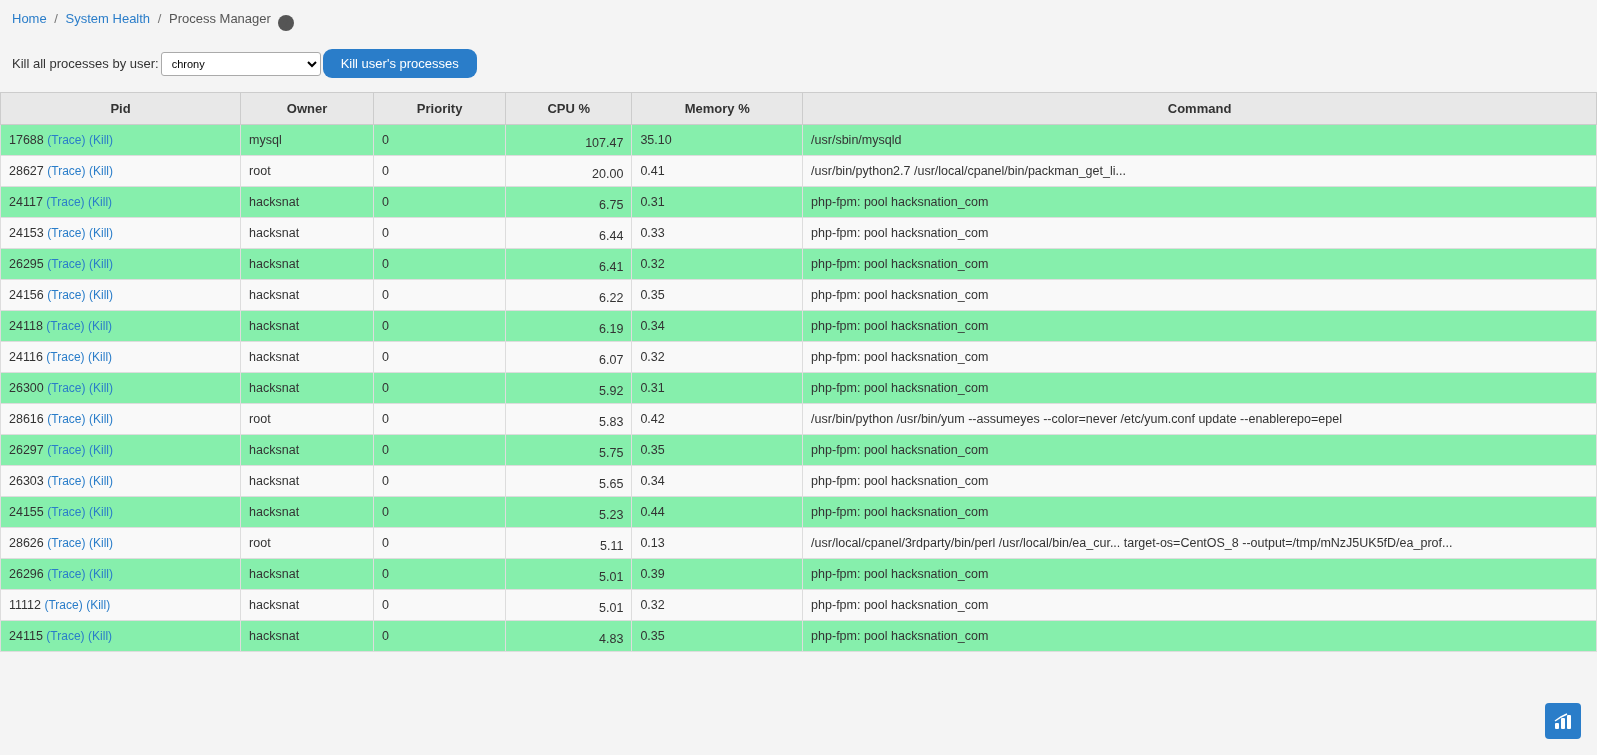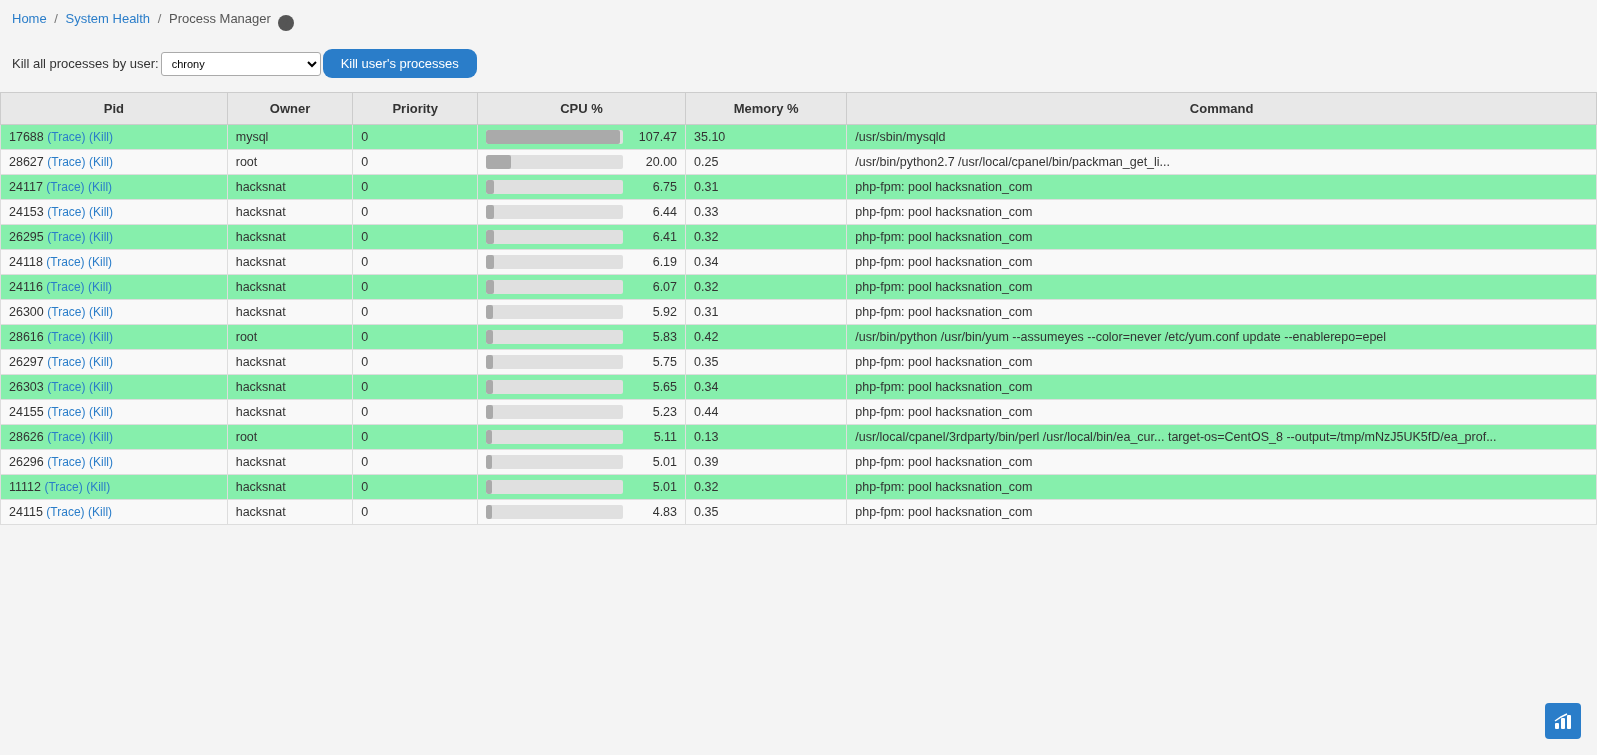--- a/index.html
+++ b/index.html
@@ -85,22 +85,23 @@
     }
     tbody tr:nth-child(even) td { background: #f9f9f9; }
     .pid-cell { text-align: left; white-space: nowrap; }
     .pid-num { color: #333; }
     .trace-link, .kill-link { color: #2a7dc9; text-decoration: none; font-size: 12px; }
     .owner-cell { text-align: left; }
     .priority-cell { text-align: left; }
     .cpu-cell { text-align: left; position: relative; }
     .cpu-bar-wrap {
       display: flex;
-      align-items: center;
-      gap: 12px;
+      align-items: flex-end;
+      gap: 6px;
+      flex-direction: column;
     }
     .cpu-bar-bg {
       flex: 1;
       height: 14px;
       background: #e0e0e0;
       border-radius: 2px;
       overflow: hidden;
       min-width: 40px;
       max-width: 530px;
     }
@@ -179,21 +180,21 @@
           <td class="owner-cell">root</td>
           <td class="priority-cell">0</td>
           <td class="cpu-cell">
             <div class="cpu-bar-wrap">
       <div class="cpu-bar-bg">
         <div class="cpu-bar-fill" style="width:18.181818181818183%"></div>
       </div>
       <span class="cpu-val">20.00</span>
     </div>
           </td>
-          <td class="mem-cell">0.25</td>
+          <td class="mem-cell">0.41</td>
           <td class="cmd-cell">/usr/bin/python2.7 /usr/local/cpanel/bin/packman_get_li...</td>
         </tr>
         <tr>
           <td class="pid-cell"><span class="pid-num">24117</span> <a href="#" class="trace-link">(Trace)</a> <a href="#" class="kill-link">(Kill)</a></td>
           <td class="owner-cell">hacksnat</td>
           <td class="priority-cell">0</td>
           <td class="cpu-cell">
             <div class="cpu-bar-wrap">
       <div class="cpu-bar-bg">
         <div class="cpu-bar-fill" style="width:6.136363636363637%"></div>
@@ -225,20 +226,35 @@
           <td class="priority-cell">0</td>
           <td class="cpu-cell">
             <div class="cpu-bar-wrap">
       <div class="cpu-bar-bg">
         <div class="cpu-bar-fill" style="width:5.827272727272727%"></div>
       </div>
       <span class="cpu-val">6.41</span>
     </div>
           </td>
           <td class="mem-cell">0.32</td>
+          <td class="cmd-cell">php-fpm: pool hacksnation_com</td>
+        </tr>
+        <tr>
+          <td class="pid-cell"><span class="pid-num">24156</span> <a href="#" class="trace-link">(Trace)</a> <a href="#" class="kill-link">(Kill)</a></td>
+          <td class="owner-cell">hacksnat</td>
+          <td class="priority-cell">0</td>
+          <td class="cpu-cell">
+            <div class="cpu-bar-wrap">
+      <div class="cpu-bar-bg">
+        <div class="cpu-bar-fill" style="width:5.654545454545454%"></div>
+      </div>
+      <span class="cpu-val">6.22</span>
+    </div>
+          </td>
+          <td class="mem-cell">0.35</td>
           <td class="cmd-cell">php-fpm: pool hacksnation_com</td>
         </tr>
         <tr>
           <td class="pid-cell"><span class="pid-num">24118</span> <a href="#" class="trace-link">(Trace)</a> <a href="#" class="kill-link">(Kill)</a></td>
           <td class="owner-cell">hacksnat</td>
           <td class="priority-cell">0</td>
           <td class="cpu-cell">
             <div class="cpu-bar-wrap">
       <div class="cpu-bar-bg">
         <div class="cpu-bar-fill" style="width:5.627272727272727%"></div>

